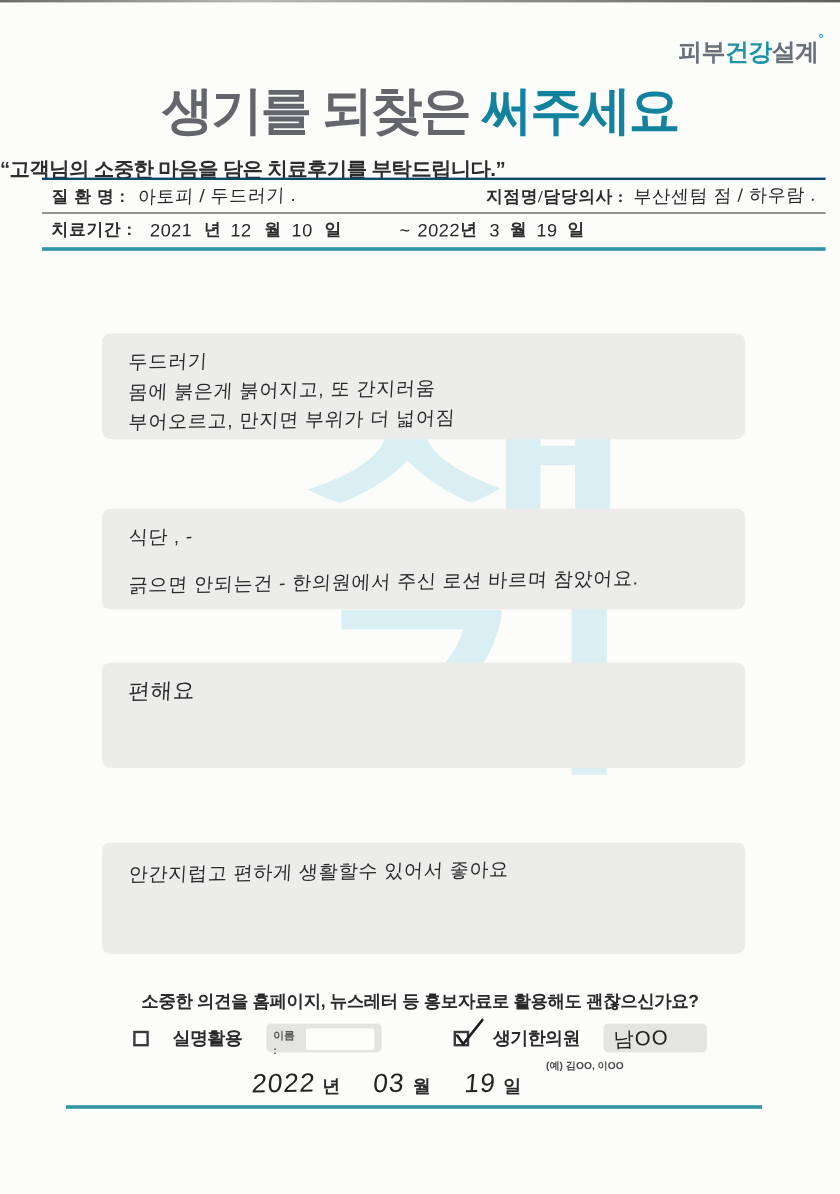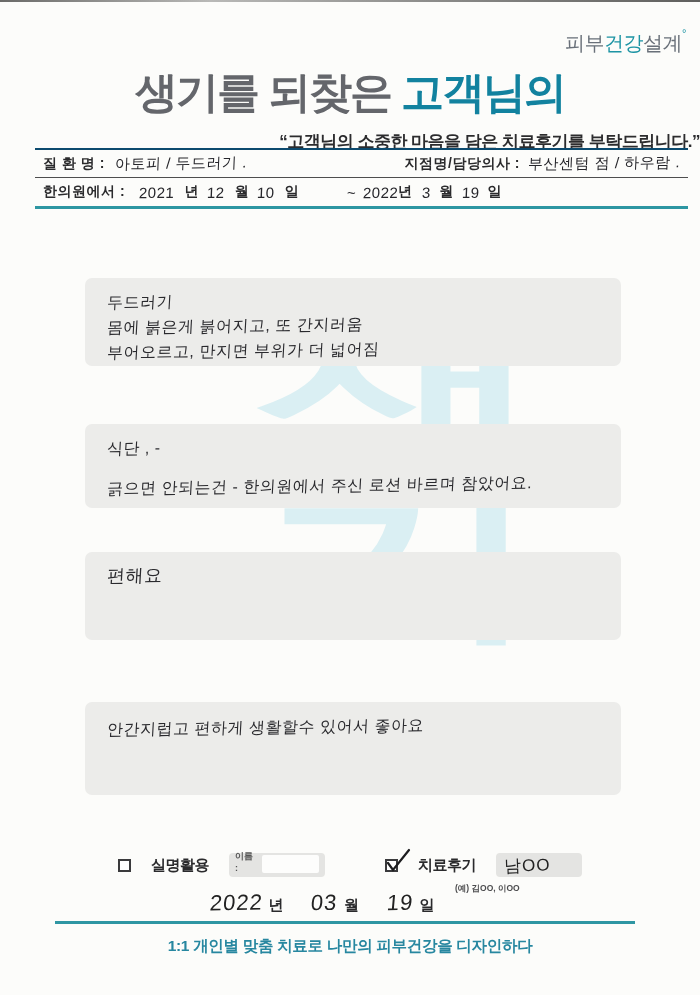--- a/index.html
+++ b/index.html
@@ -12,29 +12,29 @@
   .scan-edge-top { position:absolute; top:0; left:0; width:700px; height:2px;
     background:linear-gradient(90deg,#6a6a68,#b9b9b7 30%,#8e8e8c 60%,#5f5f5d); }
 
   
   .watermark { position:absolute; left:258px; top:326px; z-index:0;
     color:#daeff3; font-weight:bold; line-height:150px; font-size:168px;
     transform:scaleX(1.72); transform-origin:left top; letter-spacing:0; user-select:none; }
   .watermark div { height:160px; }
 
   
-  .logo { position:absolute; top:30px; right:14px; font-size:20px; font-weight:normal;
+  .logo { position:absolute; top:30px; right:14px; font-size:20px; font-weight:bold;
     color:#697079; letter-spacing:-0.5px; z-index:2; }
   .logo .teal { color:#1d94a4; }
   .logo .deg { color:#1d94a4; font-size:11px; vertical-align:top; position:relative; top:-3px; }
   .title { position:absolute; top:64px; left:0; width:700px; text-align:center;
     font-size:43px; font-weight:bold; letter-spacing:-2px; z-index:2; }
   .title .gray { color:#64666b; }
   .title .teal { color:#12829f; }
-  .subtitle { position:absolute; top:130px; left:0; width:700px; text-align:right;
+  .subtitle { position:absolute; top:130px; left:0; width:700px; text-align:left;
     font-size:17px; font-weight:bold; color:#2c2c2e; letter-spacing:-0.5px; z-index:2; }
 
   
   .info-table { position:absolute; top:148px; left:35px; width:653px; z-index:2;
     border-top:2px solid #0c4a6e; border-bottom:3px solid #2d96a2; }
   .info-row { display:flex; align-items:center; height:28px; padding:0 8px; }
   .info-row.first { border-bottom:1px solid #4e4e4e; }
   .flabel { font-size:14px; font-weight:bold; color:#2b2b2d; letter-spacing:0.5px; white-space:nowrap; }
   .hand { font-size:15px; color:#26262b; transform:skewX(-3deg) rotate(-0.6deg);
     letter-spacing:0.5px; white-space:nowrap; }
@@ -50,21 +50,21 @@
 
   
   .thanks { position:absolute; left:0; width:700px; text-align:center;
     font-size:14.5px; font-weight:bold; color:#2a2a2c; letter-spacing:-0.3px; z-index:2; }
   .consent-row { position:absolute; top:853px; left:0; width:700px; display:flex;
     justify-content:center; align-items:center; gap:20px; z-index:2; }
   .cbox { position:relative; width:13px; height:13px; border:2px solid #3a3a3c; background:#fff; }
   .checkmark { position:absolute; left:-2px; top:-14px; width:26px; height:26px; }
   .clabel { font-size:15px; font-weight:bold; color:#2a2a2c; letter-spacing:-0.5px; }
   .name-field { position:relative; width:96px; height:24px; background:#e4e4e2;
-    border-radius:4px; display:flex; align-items:flex-end; padding:4px 6px; gap:4px; }
+    border-radius:4px; display:flex; align-items:flex-start; padding:4px 6px; gap:4px; }
   .name-field .mini { font-size:9px; font-weight:bold; color:#555; }
   .redact { width:58px; height:18px; background:#fdfdfc; border-radius:2px; }
   .anon-field { width:86px; height:24px; background:#e4e4e2; border-radius:4px;
     display:flex; align-items:center; padding:0 8px; }
   .anon-field .hand-name { font-size:17px; color:#222; transform:rotate(-2deg); letter-spacing:1px; }
   .example-note { position:absolute; top:883px; left:455px; font-size:8.5px;
     color:#4c4c4e; font-weight:bold; z-index:2; }
   .date-row { position:absolute; top:890px; left:0; width:700px; display:flex;
     justify-content:center; align-items:baseline; gap:6px; z-index:2;
     transform:translateX(-28px); }
@@ -81,33 +81,33 @@
 <div class="page">
   <div class="scan-edge-top"></div>
 
   <div class="watermark" aria-hidden="true">
     <div>생</div>
     <div>기</div>
   </div>
 
   <div class="logo"><span>피부</span><span class="teal">건강</span><span>설계</span><span class="deg">°</span></div>
 
-  <div class="title"><span class="gray">생기를 되찾은 </span><span class="teal">고객님의</span></div>
+  <div class="title"><span class="gray">생기를 되찾은 </span><span class="teal">써주세요</span></div>
 
   <div class="subtitle">“고객님의 소중한 마음을 담은 치료후기를 부탁드립니다.”</div>
 
   <div class="info-table">
     <div class="info-row first">
       <span class="flabel">질 환 명 :</span>
       <span class="hand sp" style="margin-left:10px; width:190px;">아토피 / 두드러기 .</span>
-      <span class="flabel" style="margin-left:112px;">지점명/담당의사 :</span>
+      <span class="flabel" style="margin-left:112px;font-family:Liberation Serif, serif;">지점명/담당의사 :</span>
       <span class="hand sp" style="margin-left:8px;">부산센텀 점 /  하우람 .</span>
     </div>
     <div class="info-row">
-      <span class="flabel">한의원에서 :</span>
+      <span class="flabel">치료기간 :</span>
       <span class="hand sp" style="margin-left:14px;">2021</span>
       <span class="flabel" style="margin-left:10px;">년</span>
       <span class="hand sp" style="margin-left:8px;">12</span>
       <span class="flabel" style="margin-left:10px;">월</span>
       <span class="hand sp" style="margin-left:8px;">10</span>
       <span class="flabel" style="margin-left:10px;">일</span>
       <span class="hand sp" style="margin-left:48px;">~</span>
       <span class="hand sp" style="margin-left:6px;">2022</span>
       <span class="flabel">년</span>
       <span class="hand sp" style="margin-left:10px;">3</span>
@@ -129,45 +129,45 @@
   </div>
 
   <div class="a-box" style="top:552px; height:88px;">
     <div class="a-line" style="line-height:24px; font-size:18px;">편해요</div>
   </div>
 
   <div class="a-box" style="top:702px; height:93px; padding-top:16px;">
     <div class="a-line" style="line-height:24px;">안간지럽고  편하게 생활할수 있어서 좋아요</div>
   </div>
 
+  <div class="thanks" style="top:825px;">소중한 의견을 홈페이지, 뉴스레터 등 홍보자료로 활용해도 괜찮으신가요?</div>
 
   <div class="consent-row">
     <span class="cbox"></span>
     <span class="clabel">실명활용</span>
     <span class="name-field" style="margin-right:40px;">
       <span class="mini">이름 :</span>
       <span class="redact"></span>
     </span>
     <span class="cbox">
       <svg class="checkmark" viewBox="0 0 26 26">
         <path d="M3 16 L8 23 L24 3" fill="none" stroke="#1d1d1f" stroke-width="2.2" stroke-linecap="round"></path>
       </svg>
     </span>
-    <span class="clabel">치료후기</span>
+    <span class="clabel">생기한의원</span>
     <span class="anon-field">
       <span class="hand-name">남OO</span>
     </span>
   </div>
 
   <div class="example-note">(예) 김OO, 이OO</div>
 
   <div class="date-row">
     <span class="num">2022</span>
     <span class="unit">년</span>
     <span class="num">03</span>
     <span class="unit">월</span>
     <span class="num">19</span>
     <span class="unit" style="margin-right:0;">일</span>
   </div>
 
   <div class="footer-line"></div>
-  <div class="footer-slogan">1:1 개인별 맞춤 치료로 나만의 피부건강을 디자인하다</div>
 </div>
 
 </body></html>

